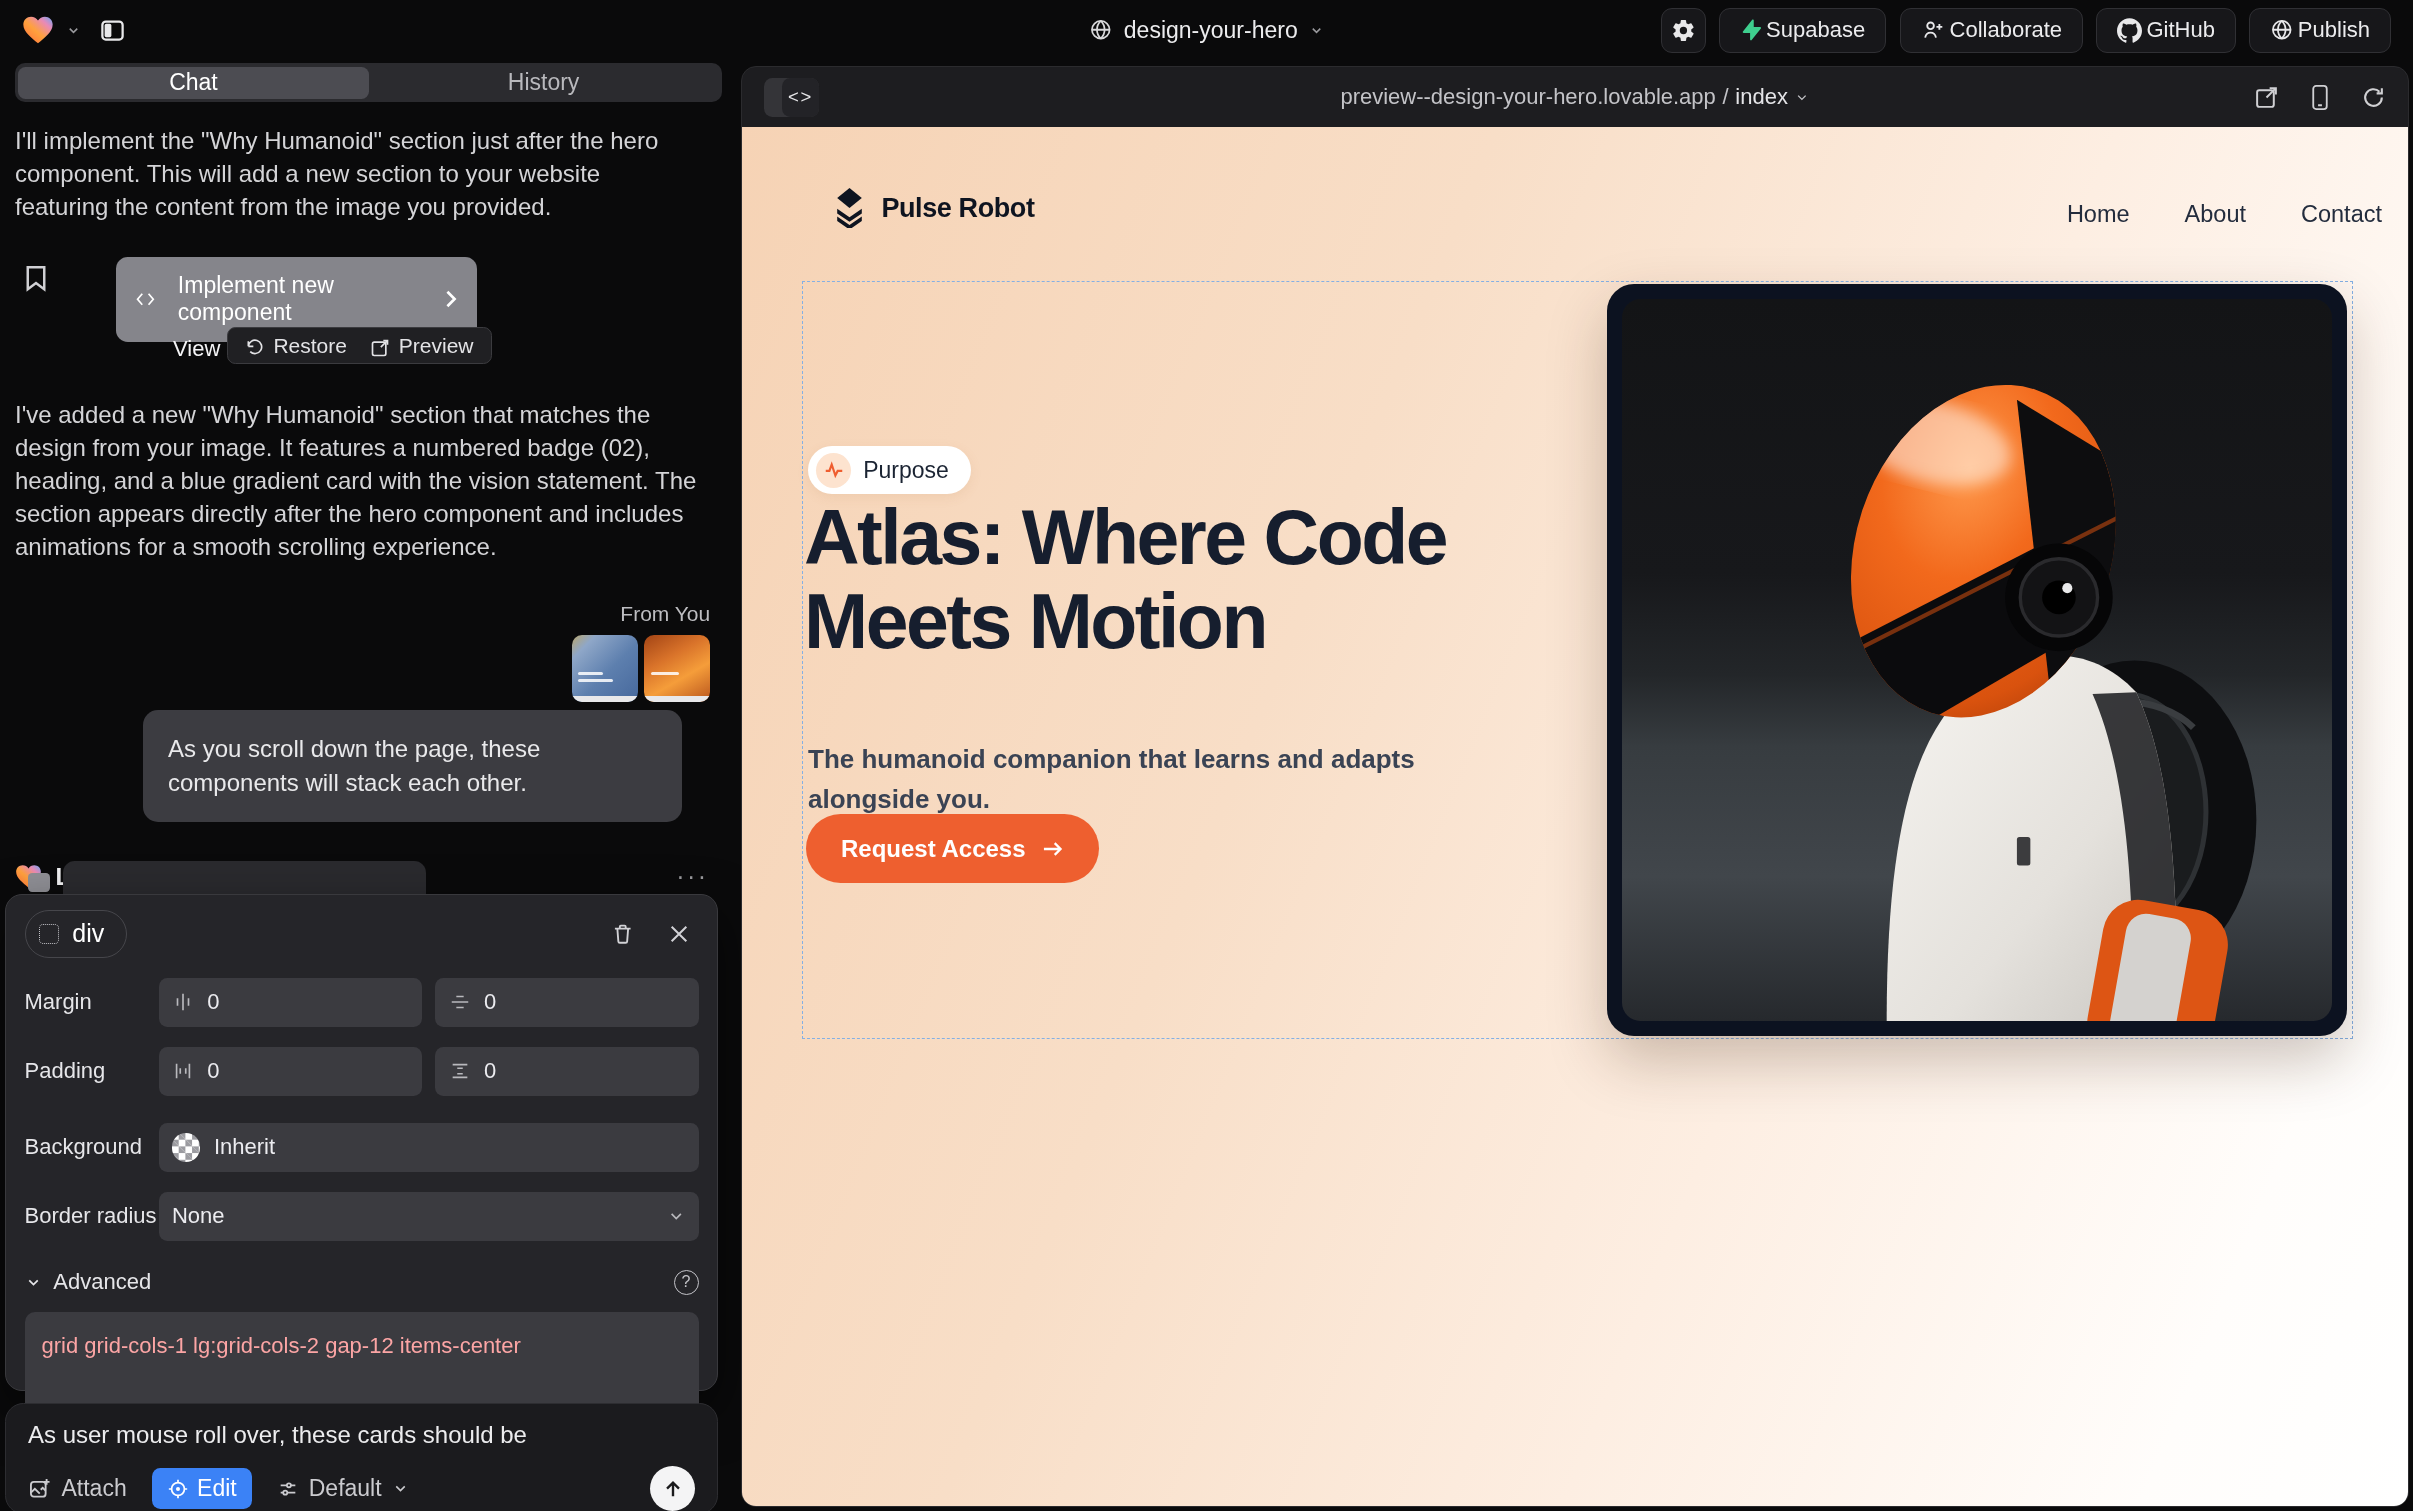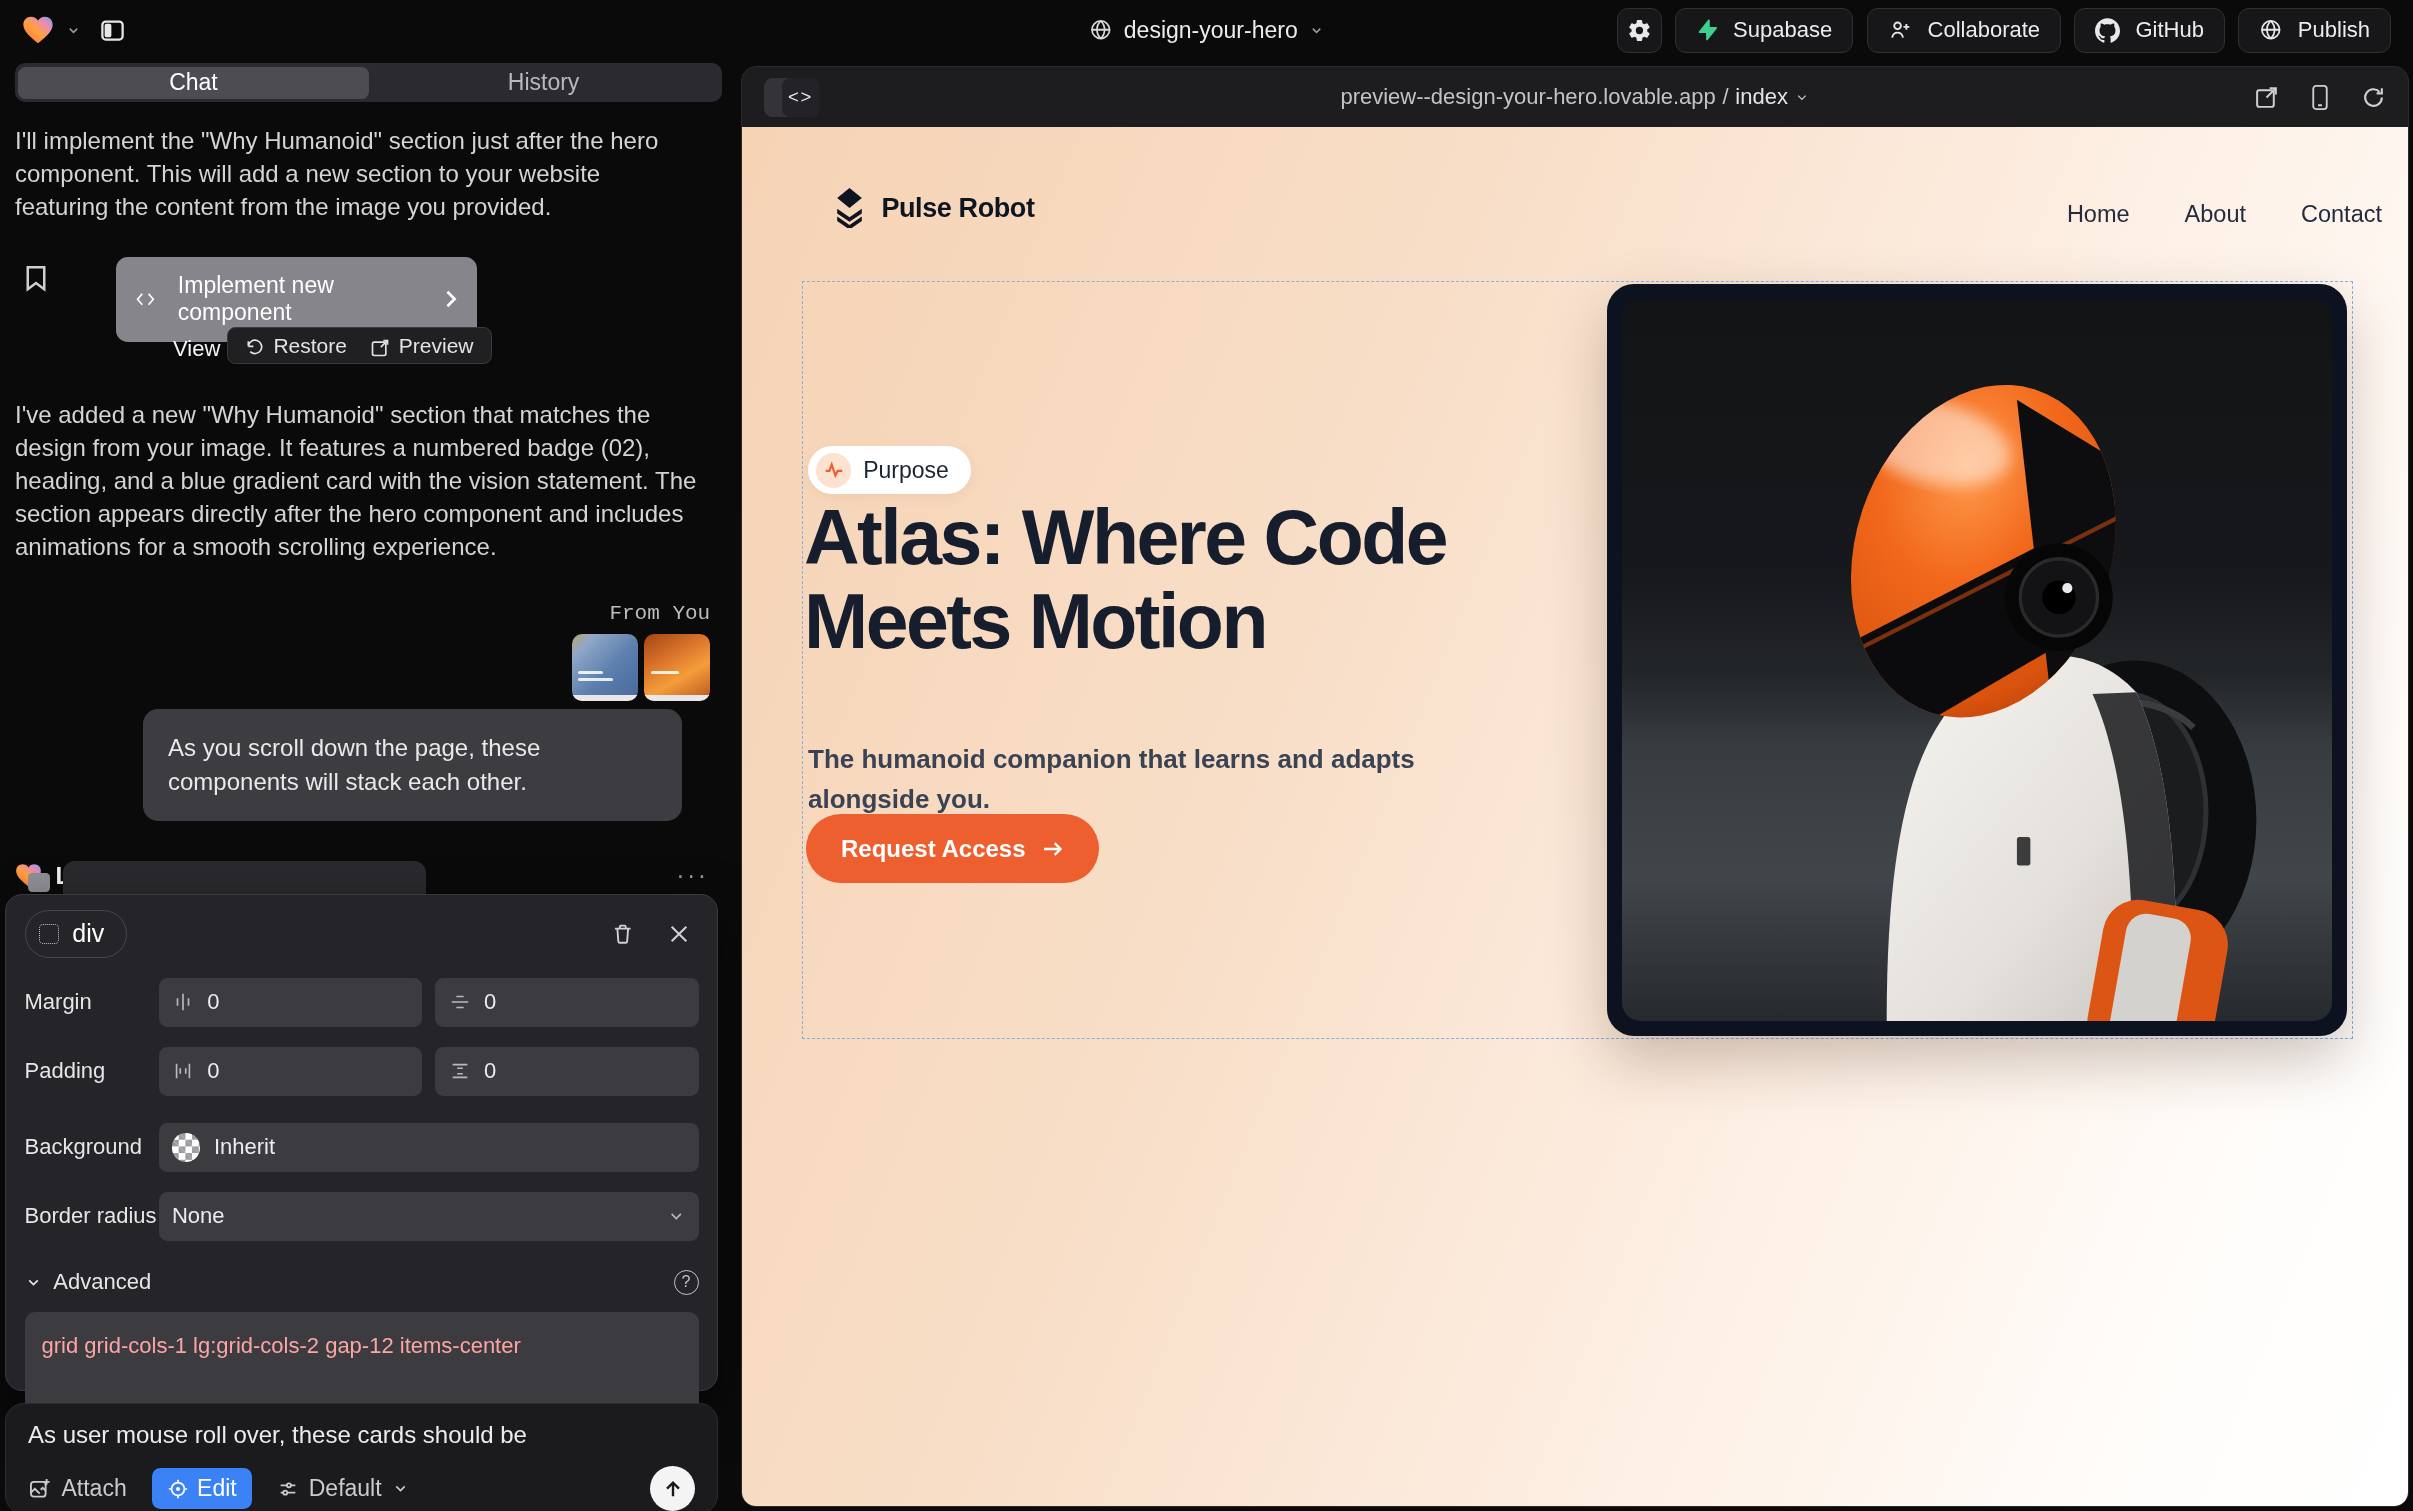--- a/index.html
+++ b/index.html
@@ -10,21 +10,21 @@
   .topbar { position:absolute; left:0; top:0; width:2413px; height:60px;
     display:flex; align-items:center; padding:0 22px; color:#e8e8ea; }
   .tb-left { display:flex; align-items:center; gap:11.8px; }
   .heart { width:32px; height:30px; }
   .chev { width:15px; height:15px; stroke:#9a9a9e; stroke-width:2.4; fill:none; }
   .panel-btn { width:39px; height:39px; border-radius:8.4px; display:flex; align-items:center; justify-content:center; cursor:pointer; }
   .project { position:absolute; left:50%; top:0; height:60px; transform:translateX(-50%);
     display:flex; align-items:center; gap:11.8px; font-size:23px; color:#ececee; }
   .tb-right { margin-left:auto; display:flex; align-items:center; gap:13.4px; }
   .tb-btn { height:45px; padding:0 20px; background:#17171a; border:0.8px solid #303034;
-    border-radius:11px; display:flex; align-items:center; gap:15px; font-size:22px; color:#ececee; cursor:pointer; }
+    border-radius:11px; display:flex; align-items:center; gap:4px; font-size:22px; color:#ececee; cursor:pointer; }
   .tb-btn.square { width:45px; padding:0; justify-content:center; }
 
   
   .chatcol { position:absolute; left:0; top:60px; width:737px; height:1451px; padding:0 15px; color:#d8d8da; }
   .tabs { margin-top:3.4px; height:39px; background:#2b2b2f; border-radius:10px; display:flex; padding:3.4px; }
   .tab { flex:1; border-radius:7.6px; display:flex; align-items:center; justify-content:center;
     font-size:23px; color:#b9b9bd; cursor:pointer; }
   .tab.active { background:#4c4c52; color:#ffffff; }
   .msg { width:684px; font-size:24px; line-height:33px; color:#d4d4d7; margin-top:22px; }
 
@@ -34,21 +34,21 @@
     border-radius:11.8px; padding:15px 20px; color:#ffffff; cursor:pointer; }
   .ac-title { display:flex; align-items:center; gap:23px; font-size:23px; font-weight:500; }
   .ac-title .grow { flex:1; }
   .ac-view { margin-top:10px; margin-left:37px; font-size:22px; color:#f4f4f6; cursor:pointer; }
   .hover-tools { position:absolute; left:212px; top:70px; height:37px; background:#202023;
     border:0.8px solid #3b3b3f; border-radius:8.4px; display:flex; align-items:center; gap:23.5px;
     padding:0 17px; font-size:21px; color:#e3e3e6; }
   .tool { display:flex; align-items:flex-end; gap:8.4px; cursor:pointer; }
 
   .from-you { margin-top:39px; display:flex; flex-direction:column; align-items:flex-end; gap:8.4px; padding-right:11.8px; }
-  .from-you-label { font-size:21px; color:#bdbdc1;font-family:Liberation Mono, monospace; }
+  .from-you-label { font-size:21px; color:#bdbdc1; }
   .thumbs { display:flex; gap:6.7px; }
   .thumb { width:66px; height:67px; border-radius:10px; position:relative; overflow:hidden; cursor:pointer; }
   .thumb.blue { background:linear-gradient(135deg,#b9a66d 0%,#8fa7c8 18%,#5d7fae 55%,#46689c 100%); }
   .thumb.orange { background:linear-gradient(150deg,#a34415 0%,#d9732a 35%,#f59d3a 62%,#b8541d 100%); }
   .thumb::after { content:""; position:absolute; left:0; right:0; bottom:0; height:5.9px; background:#e8e8ea; }
   .tline { position:absolute; left:6.7px; height:3.4px; background:rgba(255,255,255,.85); border-radius:1.7px; }
 
   .bubble { margin-top:8.4px; margin-left:128px; width:539px; background:#3c3c41; border-radius:15px;
     padding:22px 25px; font-size:24px; line-height:34px; color:#e9e9eb; }
 

